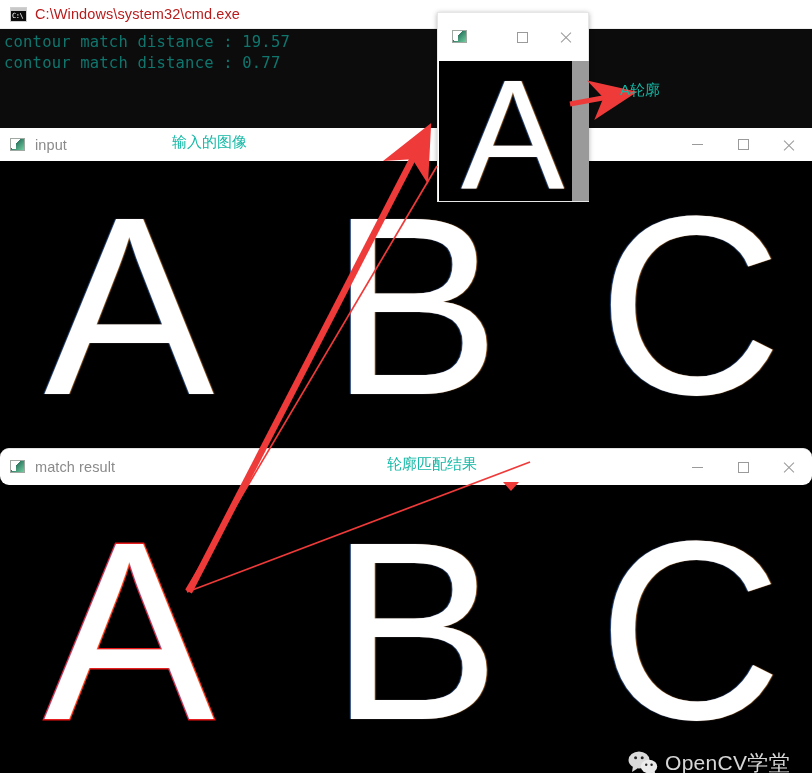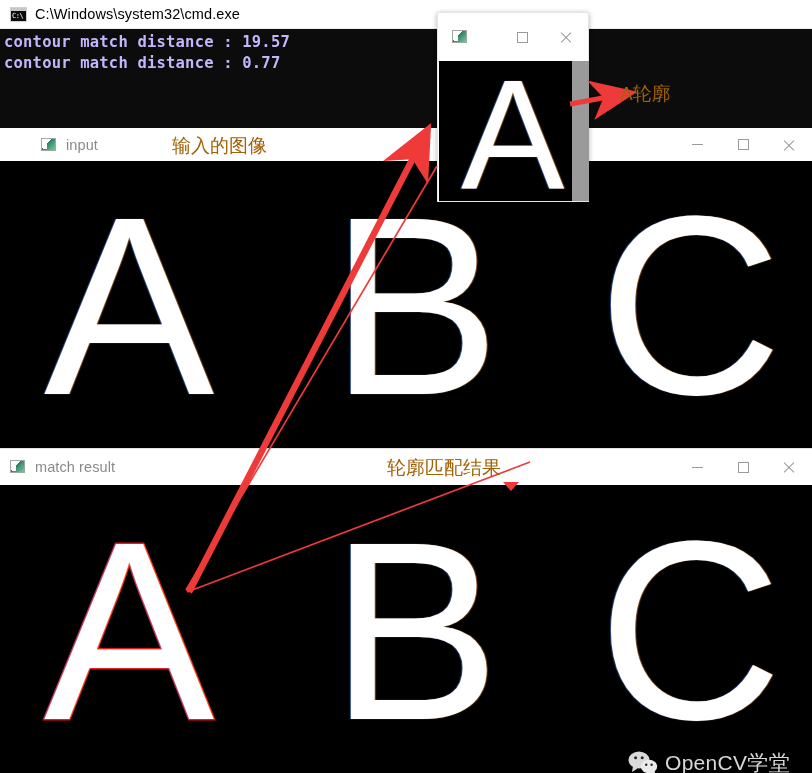--- a/index.html
+++ b/index.html
@@ -124,52 +124,50 @@
     left: 0; top: 0;
     width: 812px;
     height: 128px;
   }
   #cmd-titlebar {
     left: 0; top: 0;
     width: 812px;
     height: 29px;
     border-bottom: 1px solid #efefef;
   }
-  #cmd-titlebar .tb-title { color: #000000; font-size: 14.5px; }
+  #cmd-titlebar .tb-title { color: #b91c1c; font-size: 14.5px; }
   #cmd-console {
     position: absolute;
     left: 0; top: 29px;
     width: 812px;
     height: 99px;
     background: #0c0c0c;
     padding: 3px 0 0 4px;
     box-sizing: border-box;
   }
   .console-line {
     font-family: "DejaVu Sans Mono", monospace;
     font-size: 15.5px;
     line-height: 20.5px;
-    color: #c4b5fd;
+    color: #0f766e;
     white-space: pre;
     letter-spacing: 0.2px;
-    font-weight: bold;
   }
 
   
   #input-window {
     position: absolute;
     left: 0; top: 128px;
     width: 812px;
     height: 320px;
   }
   #input-titlebar {
     left: 0; top: 0;
     width: 812px;
     height: 33px;
-    padding-left: 31px;
   }
   #input-canvas {
     position: absolute;
     left: 0; top: 33px;
     width: 812px;
     height: 287px;
     background: #000000;
     overflow: hidden;
   }
 
@@ -178,20 +176,21 @@
     position: absolute;
     left: 0; top: 448px;
     width: 812px;
     height: 325px;
   }
   #match-titlebar {
     left: 0; top: 0;
     width: 812px;
     height: 37px;
     border-top: 1px solid #e2e2e2;
+    border-radius: 9px;
   }
   #match-canvas {
     position: absolute;
     left: 0; top: 37px;
     width: 812px;
     height: 288px;
     background: #000000;
     overflow: hidden;
   }
 
@@ -242,23 +241,23 @@
   }
   .letter.outlined {
     color: #ffffff;
     -webkit-text-stroke: 3px #ee1111;
     paint-order: stroke fill;
   }
 
   
   .annot-text {
     position: absolute;
-    color: #a16207;
+    color: #14b8a6;
     font-family: "Liberation Sans", "DejaVu Sans", sans-serif;
-    font-size: 19px;
+    font-size: 15px;
     white-space: nowrap;
     user-select: none;
   }
   #svg-overlay {
     position: absolute;
     left: 0; top: 0;
     width: 812px; height: 773px;
     pointer-events: none;
   }
 

